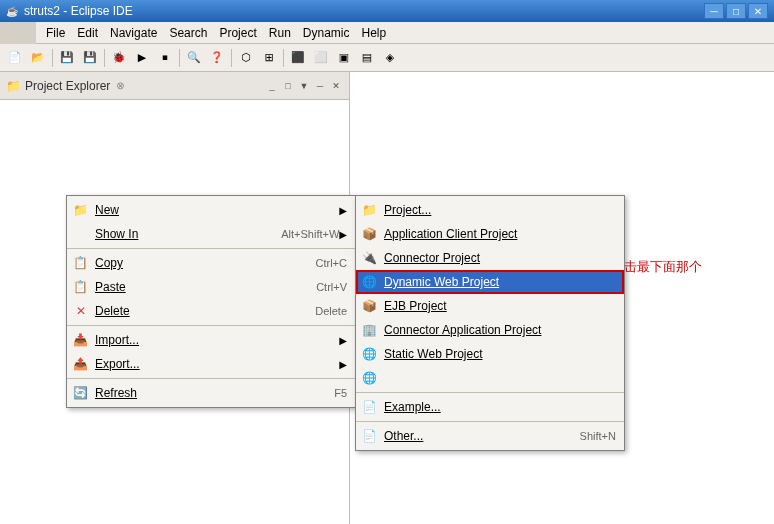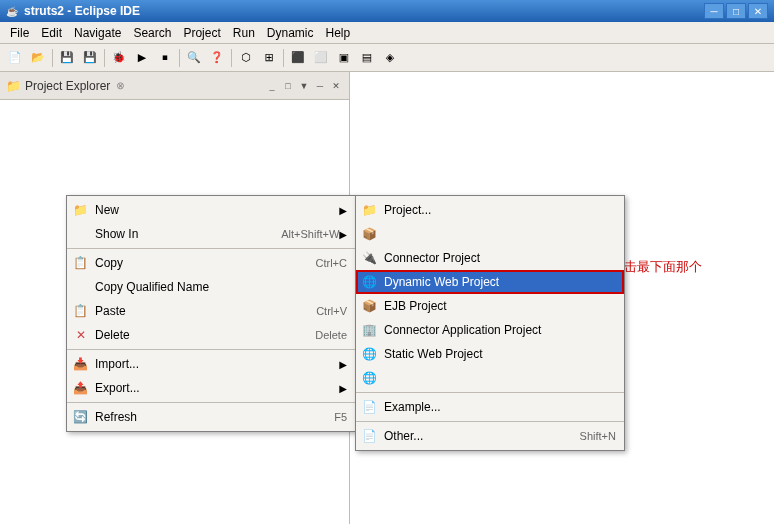--- a/index.html
+++ b/index.html
@@ -27,21 +27,20 @@
       width: 14px;
       height: 14px;
       margin-right: 4px;
       display: inline-flex;
       align-items: center;
       justify-content: center;
       font-size: 10px;
     }
     .title-bar-title {
       flex: 1;
-      font-weight: bold;
     }
     .title-bar-controls {
       display: flex;
       gap: 2px;
     }
     .title-bar-btn {
       width: 20px;
       height: 16px;
       background: #5a9de0;
       border: 1px solid #3070c0;
@@ -54,20 +53,21 @@
     }
 
     
     .menu-bar {
       background: #f0ede8;
       height: 22px;
       display: flex;
       align-items: center;
       padding: 0 4px;
       border-bottom: 1px solid #c0bcb4;
+      margin-left: 36px;
     }
     .menu-item {
       padding: 2px 6px;
       color: #000;
       font-size: 12px;
       cursor: pointer;
       height: 20px;
       display: flex;
       align-items: center;
     }
@@ -195,20 +195,21 @@
       left: 6px;
       width: 16px;
       height: 16px;
       display: flex;
       align-items: center;
       justify-content: center;
       font-size: 12px;
     }
     .ctx-item-label {
       flex: 1;
+      text-decoration: underline;
     }
     .ctx-item-shortcut {
       color: #666;
       font-size: 11px;
       margin-left: 20px;
     }
     .ctx-item-arrow {
       font-size: 10px;
     }
     .ctx-sep {
@@ -338,24 +339,20 @@
     <span class="ctx-item-shortcut">Alt+Shift+W</span>
     <span class="ctx-item-arrow">▶</span>
   </div>
   <div class="ctx-sep"></div>
   <div class="ctx-item">
     <span class="ctx-item-icon">📋</span>
     <span class="ctx-item-label">Copy</span>
     <span class="ctx-item-shortcut">Ctrl+C</span>
   </div>
   <div class="ctx-item">
-    <span class="ctx-item-icon"></span>
-    <span class="ctx-item-label">Copy Qualified Name</span>
-  </div>
-  <div class="ctx-item">
     <span class="ctx-item-icon">📋</span>
     <span class="ctx-item-label">Paste</span>
     <span class="ctx-item-shortcut">Ctrl+V</span>
   </div>
   <div class="ctx-item">
     <span class="ctx-item-icon icon-delete">✕</span>
     <span class="ctx-item-label">Delete</span>
     <span class="ctx-item-shortcut">Delete</span>
   </div>
   <div class="ctx-sep"></div>
@@ -377,20 +374,21 @@
   </div>
 </div>
 
 <div class="context-menu-2">
   <div class="ctx-item">
     <span class="ctx-item-icon">📁</span>
     <span class="ctx-item-label">Project...</span>
   </div>
   <div class="ctx-item">
     <span class="ctx-item-icon">📦</span>
+    <span class="ctx-item-label">Application Client Project</span>
   </div>
   <div class="ctx-item">
     <span class="ctx-item-icon">🔌</span>
     <span class="ctx-item-label">Connector Project</span>
   </div>
   <div class="ctx-item highlighted">
     <span class="ctx-item-icon">🌐</span>
     <span class="ctx-item-label">Dynamic Web Project</span>
   </div>
   <div class="ctx-item">

